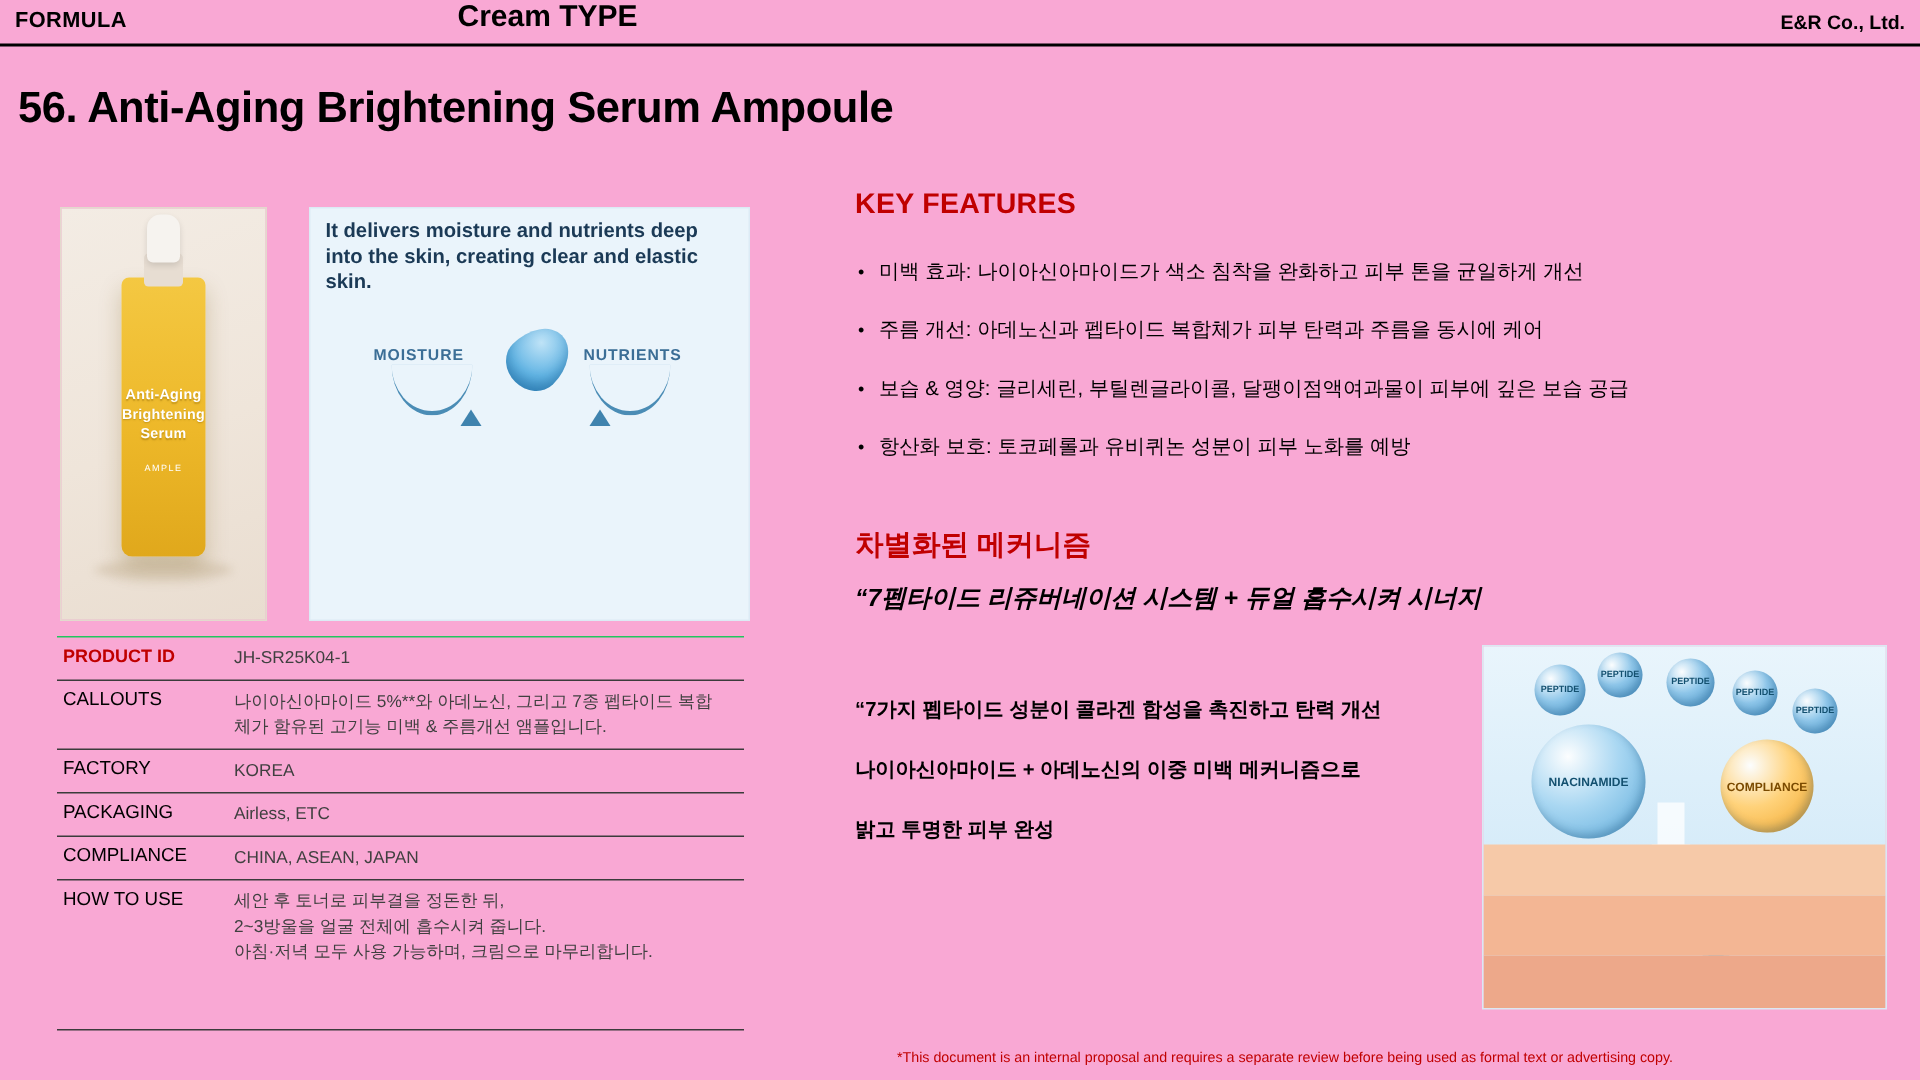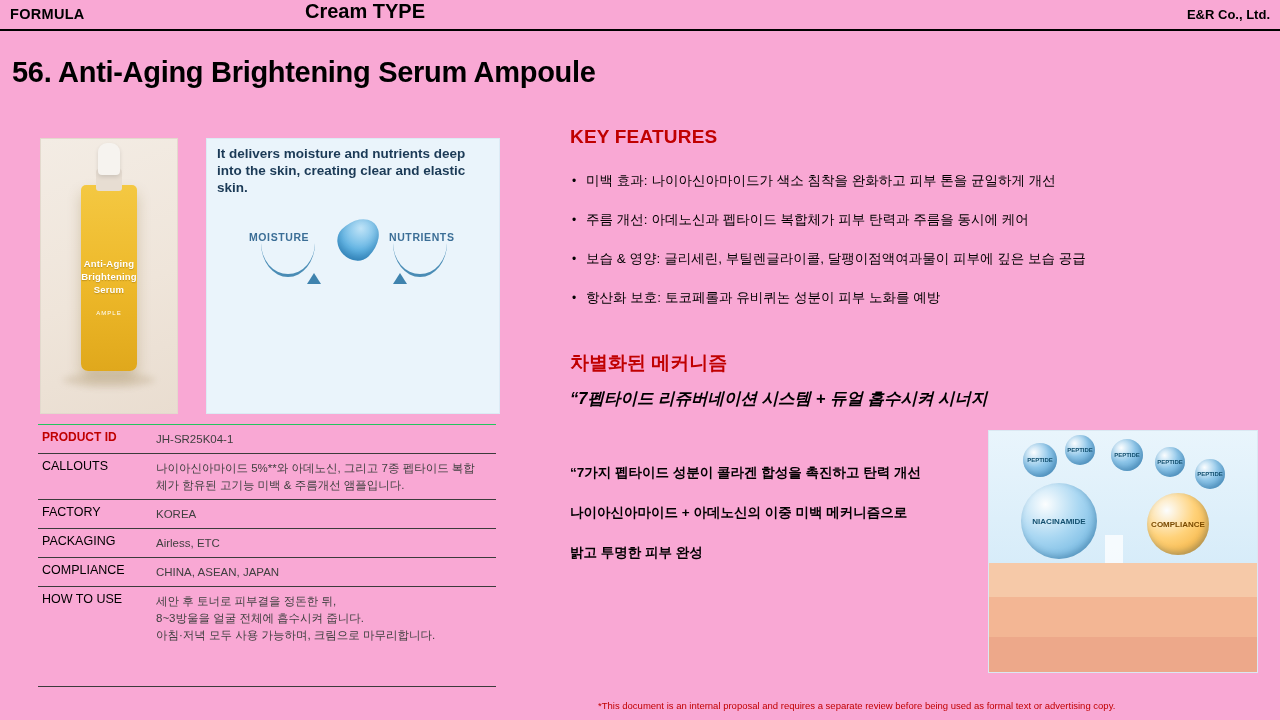--- a/index.html
+++ b/index.html
@@ -311,21 +311,21 @@
       <div class="spec-key">COMPLIANCE</div>
       <div class="spec-val">
         <span class="line">CHINA, ASEAN, JAPAN</span>
       </div>
     </div>
 
     <div class="spec-row noline">
       <div class="spec-key">HOW TO USE</div>
       <div class="spec-val">
         <span class="line">세안 후 토너로 피부결을 정돈한 뒤,</span>
-        <span class="line">8~3방울을 얼굴 전체에 흡수시켜 줍니다.</span>
+        <span class="line">2~3방울을 얼굴 전체에 흡수시켜 줍니다.</span>
         <span class="line">아침·저녁 모두 사용 가능하며, 크림으로 마무리합니다.</span>
       </div>
     </div>
   </div>
   <div class="spec-bottom-rule"></div>
 
   <div class="key-features-h">KEY FEATURES</div>
   <div class="kf-list">
     <div class="kf-item">
       <span class="kf-bullet">•</span>

